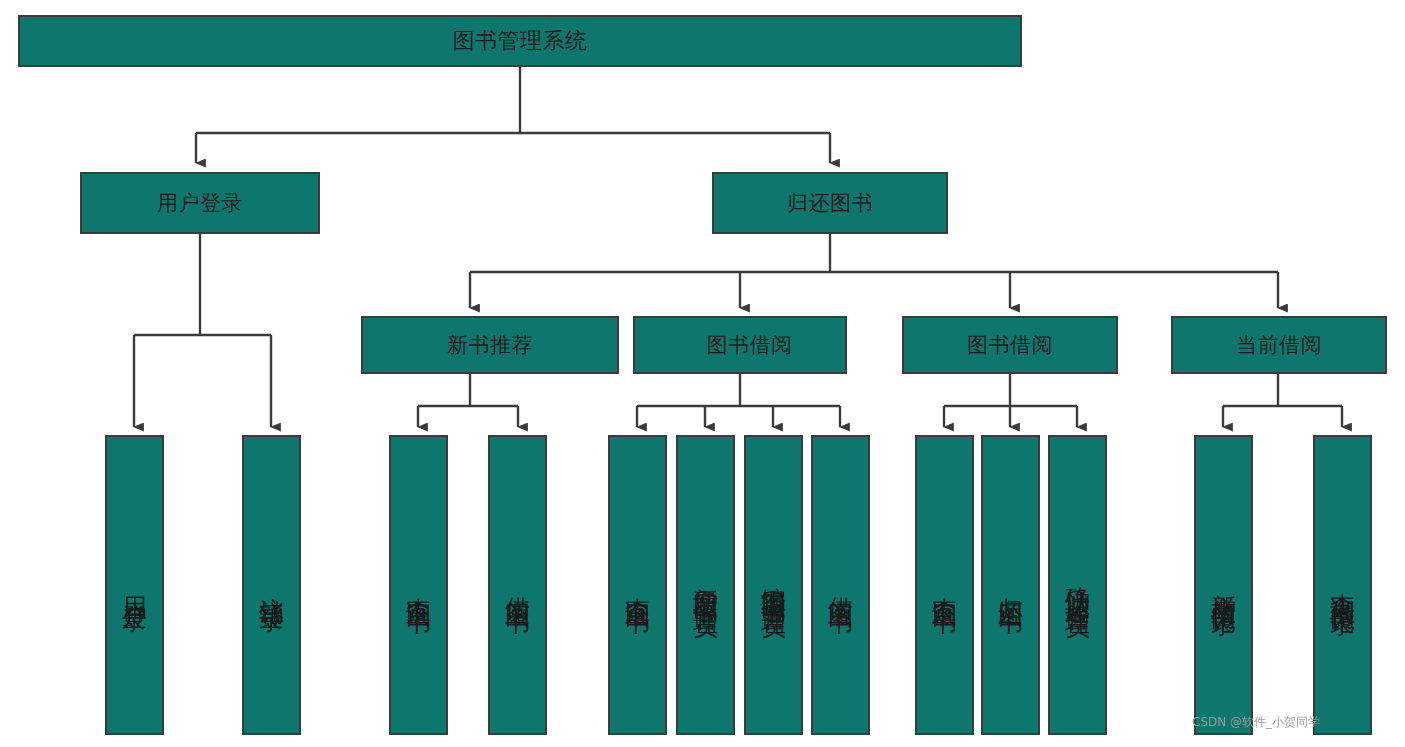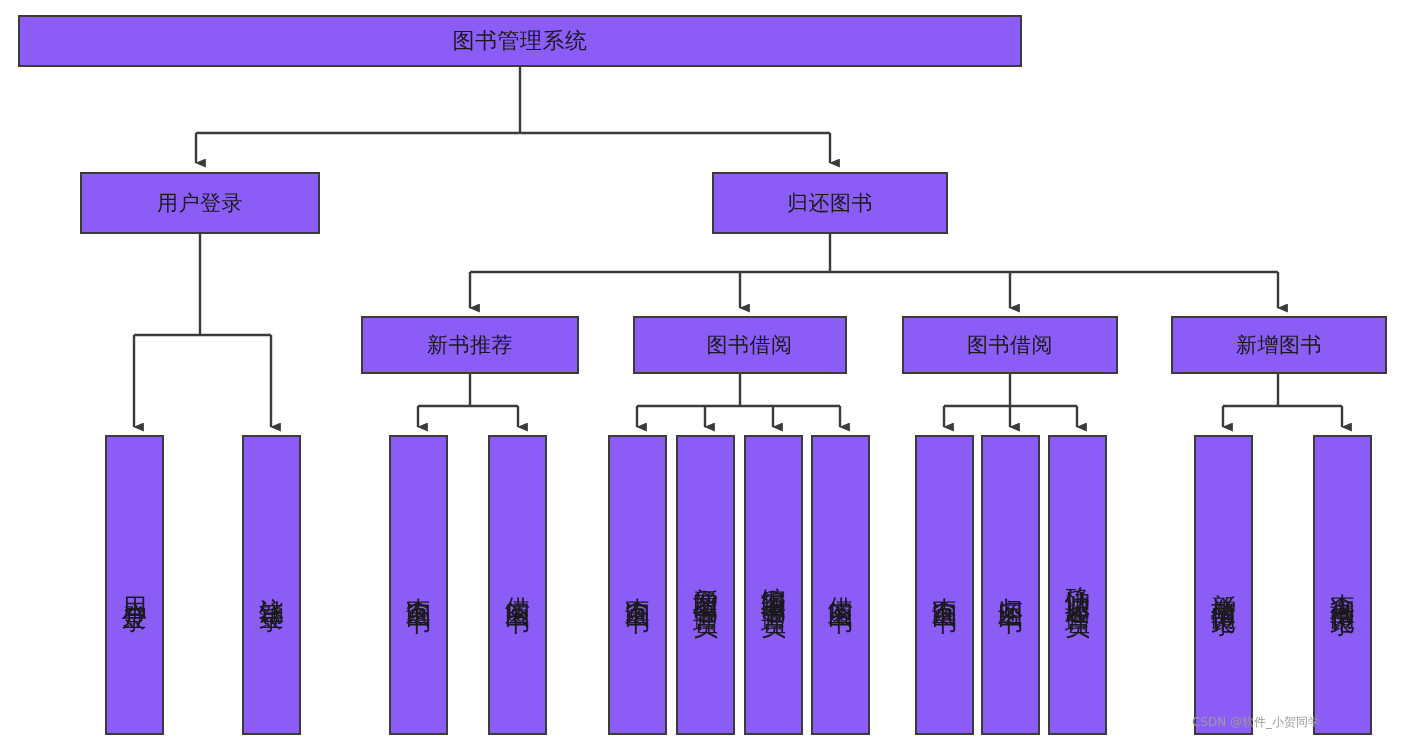--- a/index.html
+++ b/index.html
@@ -22,21 +22,21 @@
     position: absolute;
     left: 0;
     top: 0;
     width: 1405px;
     height: 747px;
     pointer-events: none;
   }
   .node {
     position: absolute;
     box-sizing: border-box;
-    background: #8b5cf6;
+    background: #0f766e;
     border: 2px solid #3b3b3b;
     display: flex;
     align-items: center;
     justify-content: center;
     color: #1a1a1a;
   }
   .node .label {
     display: block;
     text-align: center;
     line-height: 1.18;
@@ -134,31 +134,31 @@
     <span class="label">图书管理系统</span>
   </div>
 
   <div class="node horiz" style="left:80px; top:172px; width:240px; height:62px;">
     <span class="label">用户登录</span>
   </div>
   <div class="node horiz" style="left:712px; top:172px; width:236px; height:62px;">
     <span class="label">归还图书</span>
   </div>
 
-  <div class="node horiz" style="left:361px; top:316px; width:218px; height:58px;">
+  <div class="node horiz" style="left:361px; top:316px; width:258px; height:58px;">
     <span class="label">新书推荐</span>
   </div>
   <div class="node horiz" style="left:633px; top:316px; width:214px; height:58px;padding-left:19px;">
     <span class="label">图书借阅</span>
   </div>
   <div class="node horiz" style="left:902px; top:316px; width:216px; height:58px;">
     <span class="label">图书借阅</span>
   </div>
   <div class="node horiz" style="left:1171px; top:316px; width:216px; height:58px;">
-    <span class="label">新增图书</span>
+    <span class="label">当前借阅</span>
   </div>
 
   <div class="node vert" style="left:105px; top:435px; width:59px; height:300px;">
     <span class="label">用户登录</span>
   </div>
   <div class="node vert" style="left:242px; top:435px; width:59px; height:300px;">
     <span class="label">注销登录</span>
   </div>
 
   <div class="node vert" style="left:389px; top:435px; width:59px; height:300px;">

